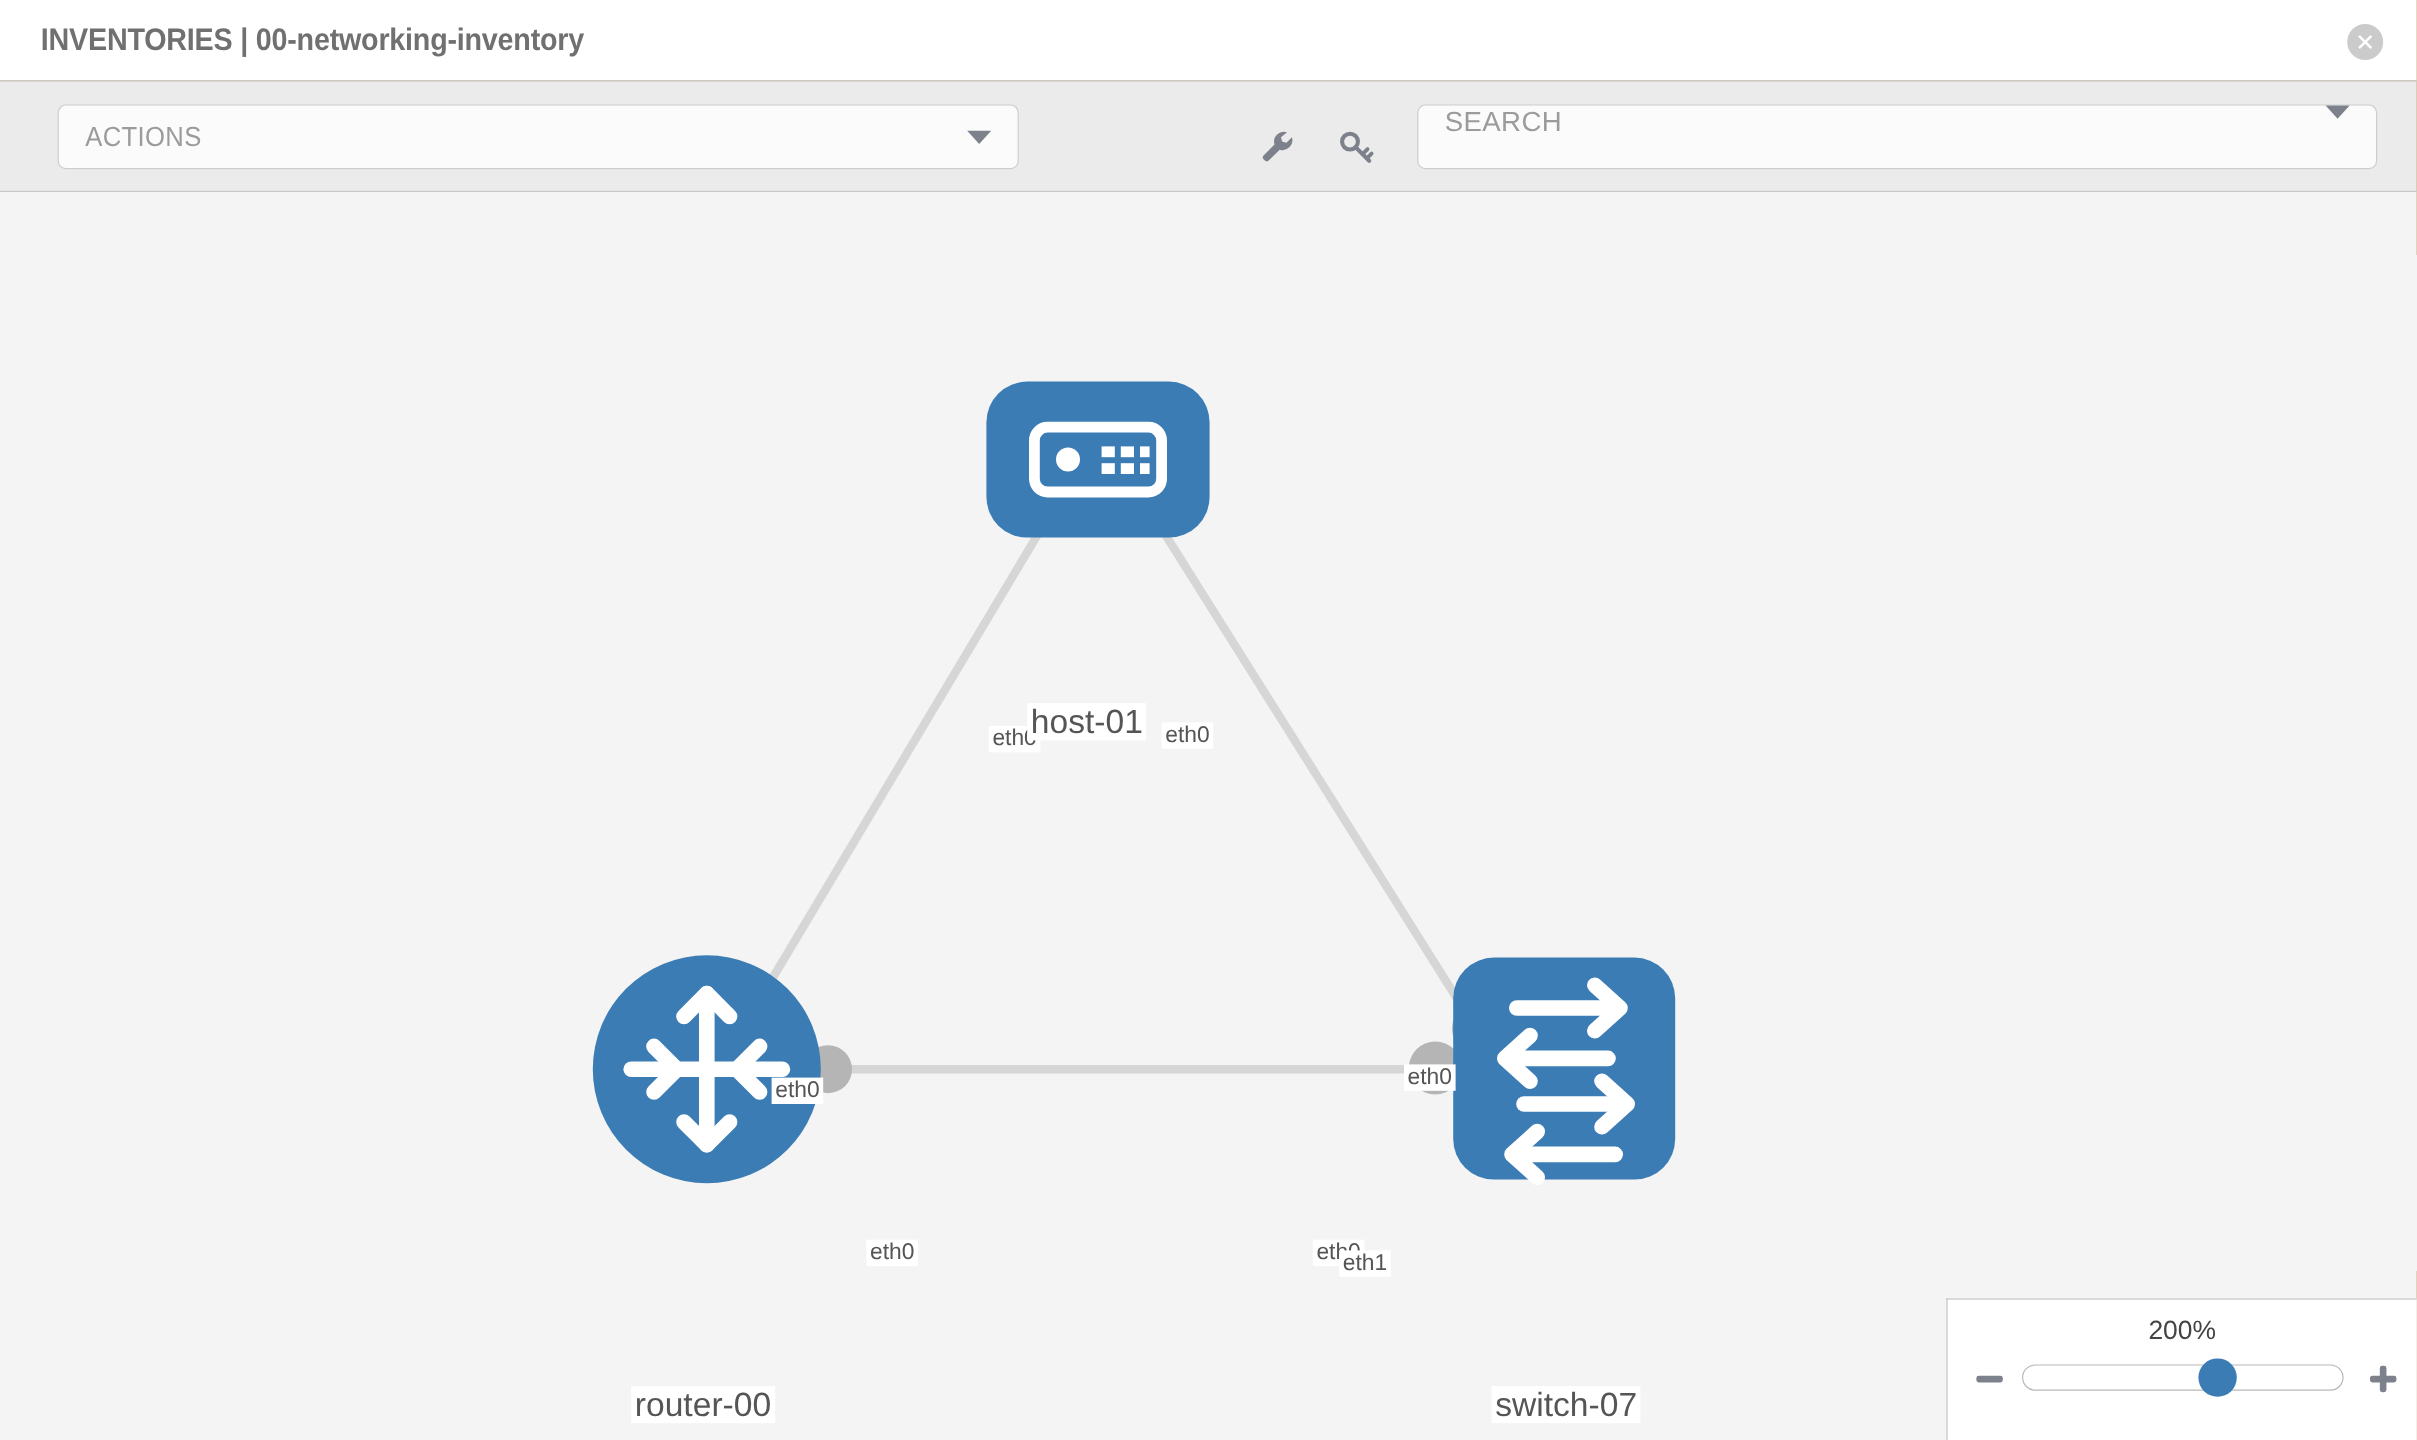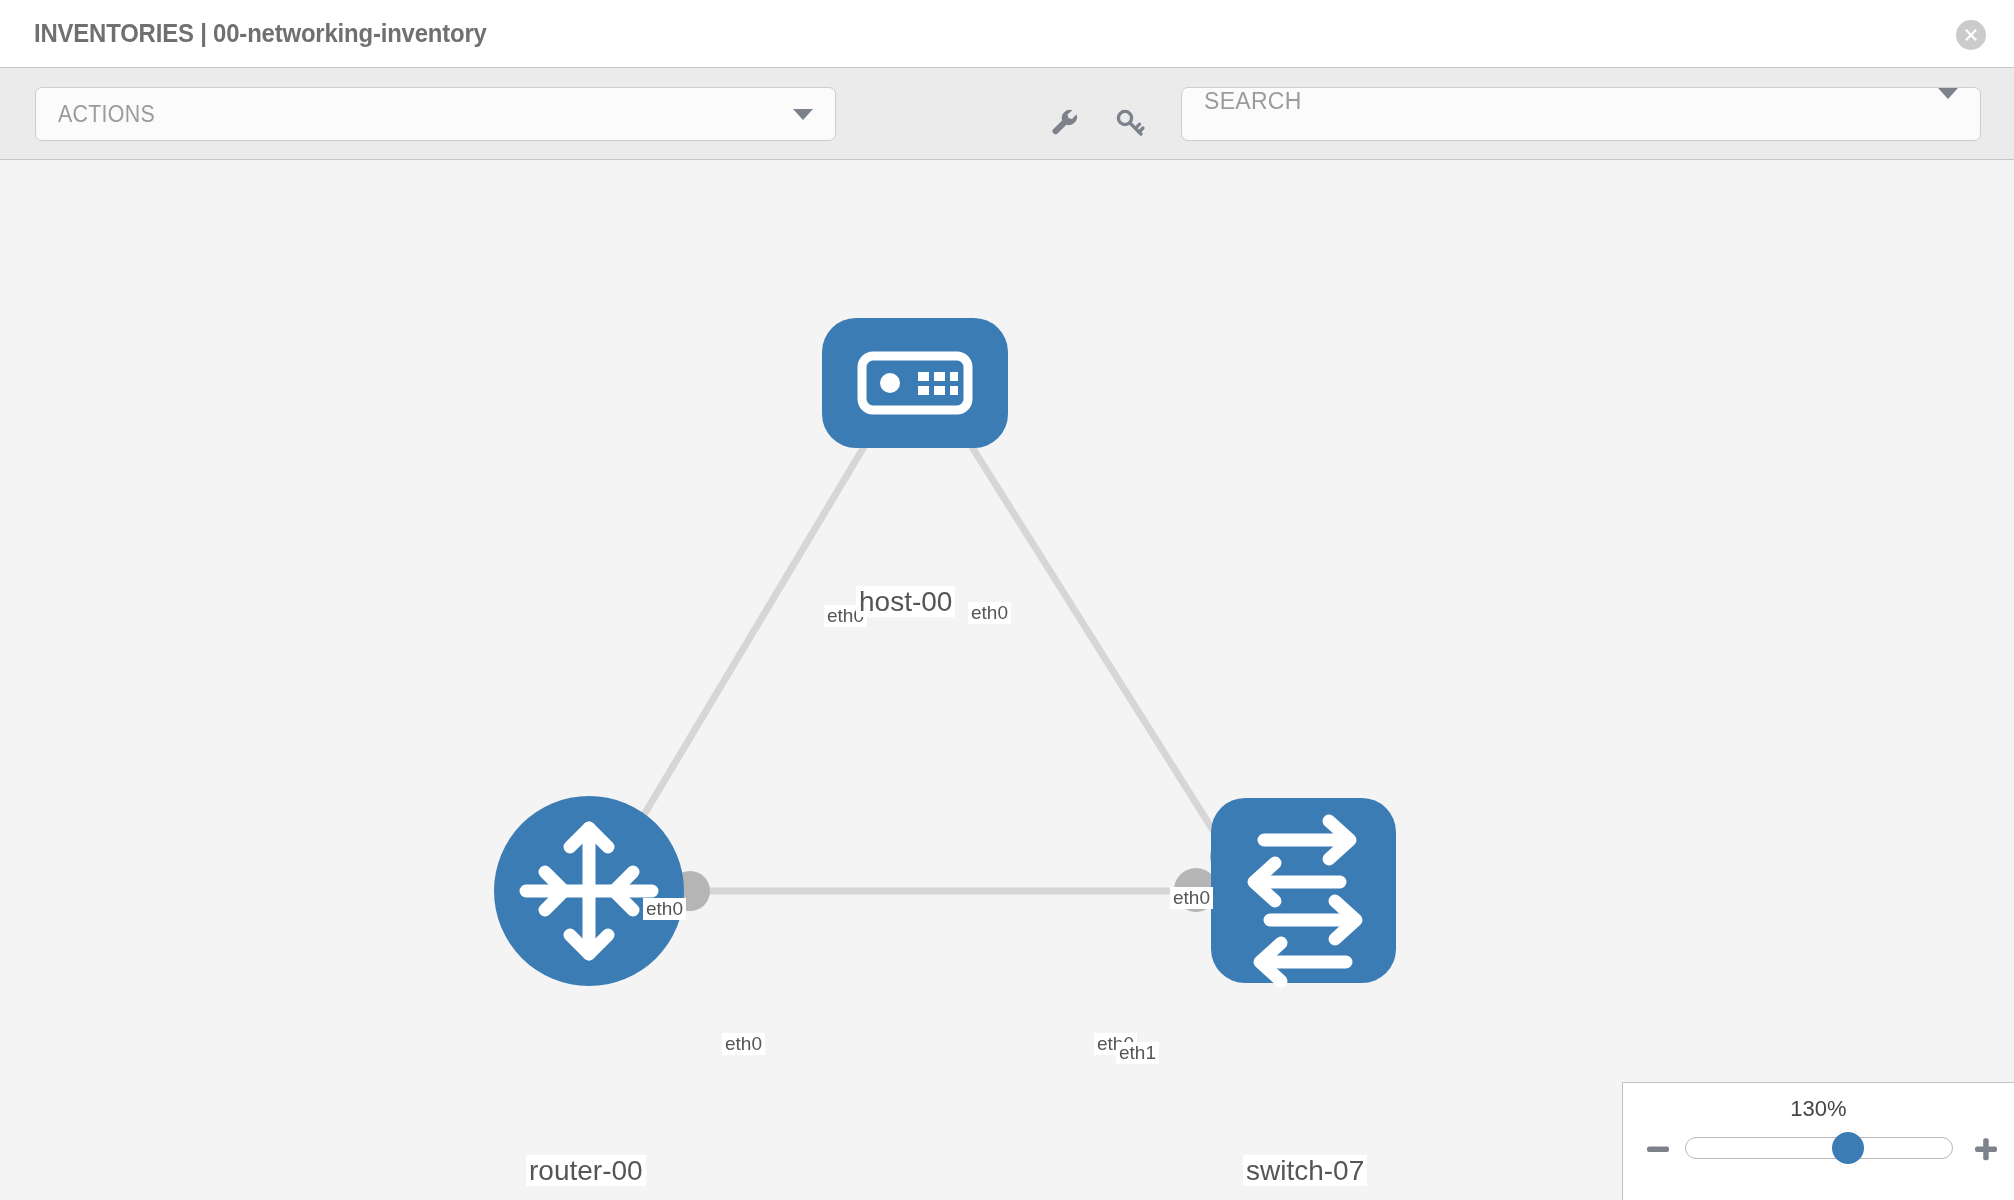--- a/index.html
+++ b/index.html
@@ -62,21 +62,21 @@
     height: 93px;
     background: #ebebeb;
     border-top: 1px solid #c7c7c7;
     border-bottom: 1px solid #c7c7c7;
     display: flex;
     align-items: center;
   }
 
   .actions-select {
     position: absolute;
-    left: 35px;
+    left: 48px;
     top: 19px;
     width: 801px;
     height: 54px;
     background: #fbfbfb;
     border: 1px solid #cdcdcd;
     border-radius: 7px;
     display: flex;
     align-items: center;
     cursor: pointer;
   }
@@ -314,37 +314,37 @@
           <path d="M1270 760 L1354 760"></path>
           <path d="M1335 741 L1356 760 L1335 779"></path>
           <path d="M1346 802 L1262 802"></path>
           <path d="M1281 783 L1260 802 L1281 821"></path>
         </g>
       </g>
     </svg>
 
     <div>
       <span class="nlabel iface" style="left:824px;  top:445px;">eth0</span>
-      <span class="nlabel node-name" style="left:856px;  top:426px;">host-00</span>
+      <span class="nlabel node-name" style="left:856px;  top:426px;">host-01</span>
       <span class="nlabel iface" style="left:968px;  top:442px;">eth0</span>
 
       <span class="nlabel iface" style="left:643px;  top:738px;">eth0</span>
       <span class="nlabel iface" style="left:1170px; top:727px;">eth0</span>
 
       <span class="nlabel iface" style="left:722px;  top:873px;">eth0</span>
       <span class="nlabel iface" style="left:1094px; top:873px;">eth0</span>
       <span class="nlabel iface" style="left:1116px; top:882px;">eth1</span>
 
       <span class="nlabel node-name" style="left:526px;  top:995px;">router-00</span>
       <span class="nlabel node-name" style="left:1243px; top:995px;">switch-07</span>
     </div>
   </div>
 
   <div class="zoom-panel">
-    <div class="zoom-pct">130%</div>
+    <div class="zoom-pct">200%</div>
     <div class="zoom-row">
 
       <div class="zoom-minus">
         <svg width="30" height="30" viewBox="0 0 30 30">
           <rect x="4" y="12.5" width="22" height="5.5" rx="2" fill="#7c818c"></rect>
         </svg>
       </div>
 
       <div class="zoom-track">
         <div class="zoom-thumb" id="zoom-thumb" style="left: 146.32px;"></div>

